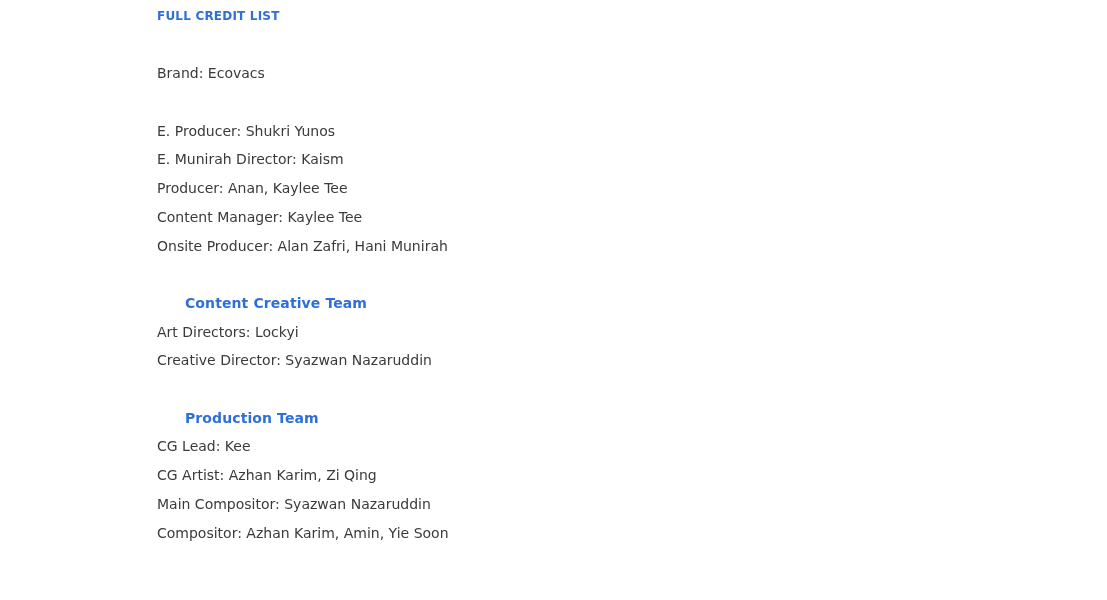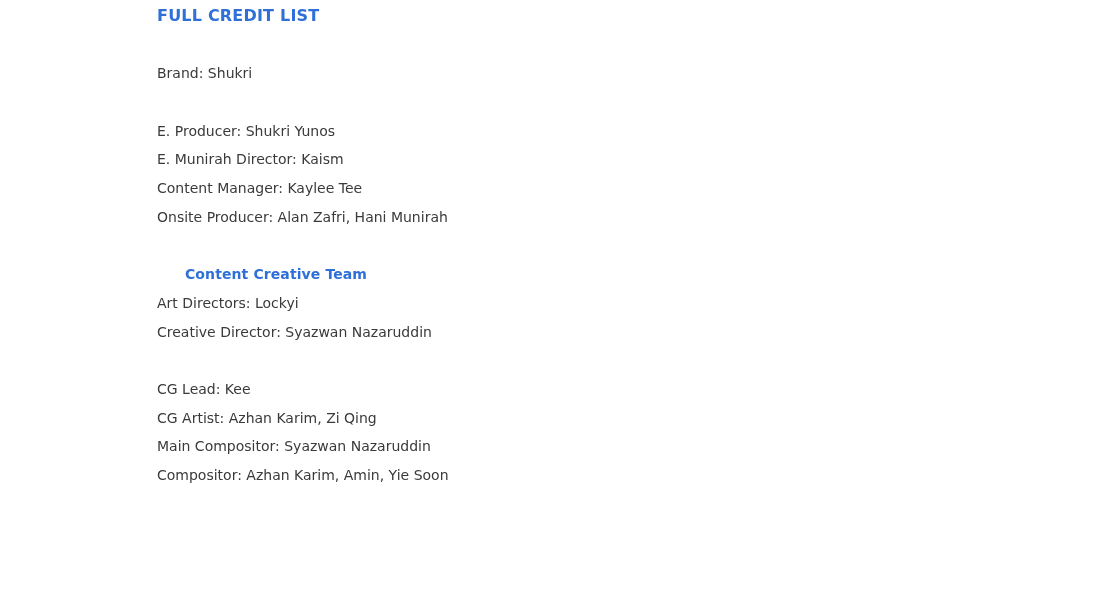--- a/index.html
+++ b/index.html
@@ -20,21 +20,21 @@
   .doc {
     position: absolute;
     left: 157px;
     top: 2px;
     width: 800px;
     font-size: 14px;
     line-height: 28.7px;
     color: #3a3a3a;
   }
   .doc-title {
-    font-size: 16px;
+    font-size: 12px;
     font-weight: bold;
     color: #2e6fd8;
     letter-spacing: 0.2px;
   }
   .section {
     margin-top: 28.7px;
   }
   .section-heading {
     font-weight: bold;
     color: #2e6fd8;
@@ -47,37 +47,39 @@
 </style>
 </head>
 <body>
 
 <div class="page">
   <div class="doc">
 
     <div class="doc-title">FULL CREDIT LIST</div>
 
     <div class="section">
-      <div class="credit-line">Brand: Shukri</div>
+      <div class="credit-line">Brand: Ecovacs</div>
     </div>
 
     <div class="section">
       <div class="credit-line">E. Producer: Shukri Yunos</div>
       <div class="credit-line">E. Munirah Director: Kaism</div>
+      <div class="credit-line">Producer: Anan, Kaylee Tee</div>
       <div class="credit-line">Content Manager: Kaylee Tee</div>
       <div class="credit-line">Onsite Producer: Alan Zafri, Hani Munirah</div>
     </div>
 
     <div class="section">
       <div class="section-heading">Content Creative Team</div>
       <div class="credit-line">Art Directors: Lockyi</div>
       <div class="credit-line">Creative Director: Syazwan Nazaruddin</div>
     </div>
 
     <div class="section">
+      <div class="section-heading">Production Team</div>
       <div class="credit-line">CG Lead: Kee</div>
       <div class="credit-line">CG Artist: Azhan Karim, Zi Qing</div>
       <div class="credit-line">Main Compositor: Syazwan Nazaruddin</div>
       <div class="credit-line">Compositor: Azhan Karim, Amin, Yie Soon</div>
     </div>
 
   </div>
 </div>
 
 </body></html>

